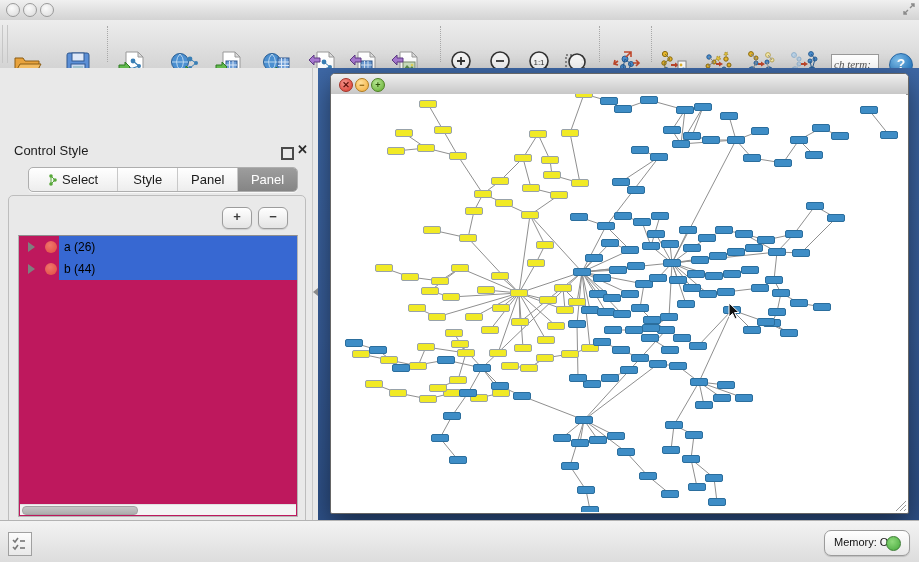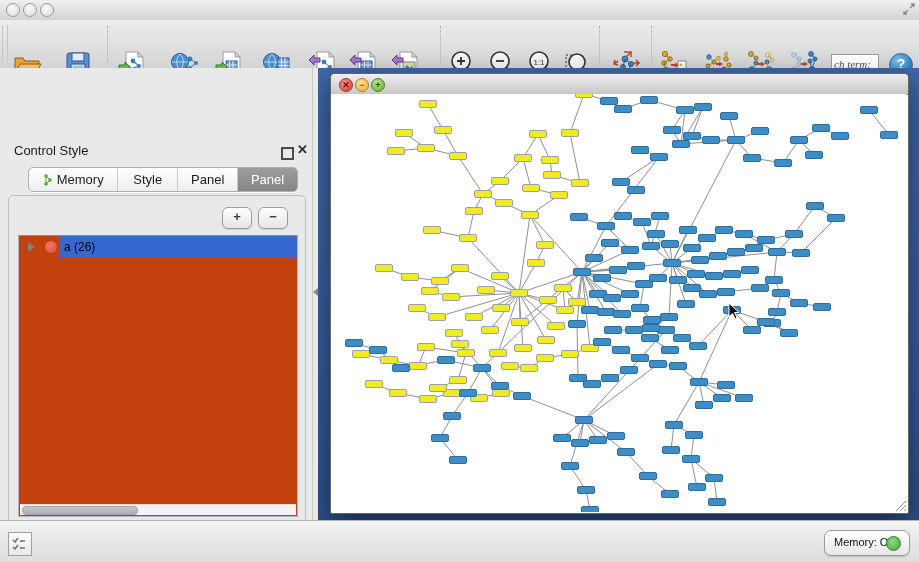--- a/index.html
+++ b/index.html
@@ -52,21 +52,21 @@
   .cp-tab.active{background:linear-gradient(#9d9d9d,#858585);color:#fff;}
   .net-glyph{width:10px;height:12px;}
 
   
   #cp-frame{position:absolute;left:8px;top:127px;width:296px;height:370px;
     border:1px solid #bdbdbd;border-radius:5px;background:#e9e9e9;}
   .small-btn{position:absolute;width:28px;height:20px;border:1px solid #9c9c9c;border-radius:6px;
     background:linear-gradient(#ffffff,#e4e4e4);color:#3c3c3c;font-weight:bold;font-size:13px;
     text-align:center;line-height:18px;box-shadow:0 1px 1px rgba(0,0,0,.12);}
 
-  #sets-list{position:absolute;left:18px;top:167px;width:278px;height:280px;background:#c2410c;
+  #sets-list{position:absolute;left:18px;top:167px;width:278px;height:280px;background:#be185d;
     border:1px solid #b5b5b5;border-top:1px solid #8e8e8e;overflow:hidden;text-align:center;}
   .set-row{position:relative;height:22px;}
   .row-hl{position:absolute;left:40px;right:0;top:0;bottom:0;background:#3768d2;}
   .row-tri{position:absolute;left:9px;top:6px;width:0;height:0;
     border-left:7px solid #7f7f7f;border-top:5px solid transparent;border-bottom:5px solid transparent;}
   .row-dot{position:absolute;left:26px;top:5px;width:12px;height:12px;border-radius:50%;
     background:radial-gradient(circle at 40% 35%,#f0776c,#e04a40);}
   .row-label{position:absolute;left:45px;top:4px;font-size:12px;color:#000;}
   #list-scrollbar{position:absolute;left:1px;right:1px;bottom:1px;height:10px;
     background:#f4f4f4;border-top:1px solid #e0e0e0;}
@@ -781,21 +781,21 @@
   <div id="cp-close">✕</div>
 
   <div id="cp-tabs">
     <div class="cp-tab" style="flex:1.5">
       <svg class="net-glyph" viewBox="0 0 10 12">
         <circle cx="3" cy="2" r="1.8" fill="#57a839"></circle>
           <circle cx="7" cy="6" r="1.8" fill="#57a839"></circle>
           <circle cx="3" cy="10" r="1.8" fill="#57a839"></circle>
         <path d="M3 2 L7 6 L3 10 M3 2 L3 10" stroke="#57a839" stroke-width="1" fill="none"></path>
       </svg>
-      <span>Memory</span>
+      <span>Select</span>
     </div>
     <div class="cp-tab">
         <span>Style</span>
       </div>
     <div class="cp-tab">
         <span>Panel</span>
       </div>
     <div class="cp-tab active">
         <span>Panel</span>
       </div>
@@ -805,20 +805,26 @@
 
   <div class="small-btn" style="left:222px;top:139px">+</div>
   <div class="small-btn" style="left:258px;top:139px">−</div>
 
   <div id="sets-list">
     <div class="set-row">
       <div class="row-hl"></div>
       <span class="row-tri"></span>
       <span class="row-dot"></span>
       <span class="row-label">a (26)</span>
+    </div>
+    <div class="set-row">
+      <div class="row-hl"></div>
+      <span class="row-tri"></span>
+      <span class="row-dot"></span>
+      <span class="row-label">b (44)</span>
     </div>
     <div id="list-scrollbar">
       <div id="list-thumb"></div>
     </div>
   </div>
 
   <div class="cp-btn" style="left:28px;width:34px">
     <svg width="26" height="26" viewBox="0 0 26 26">
         <path d="M3 13 C9 13 9 6 15 6 M3 13 C9 13 9 20 15 20" stroke="#222" stroke-width="2.2" fill="none"></path>
         <path d="M14 2.5 l7 3.5 -7 3.5 z" fill="#222"></path>

